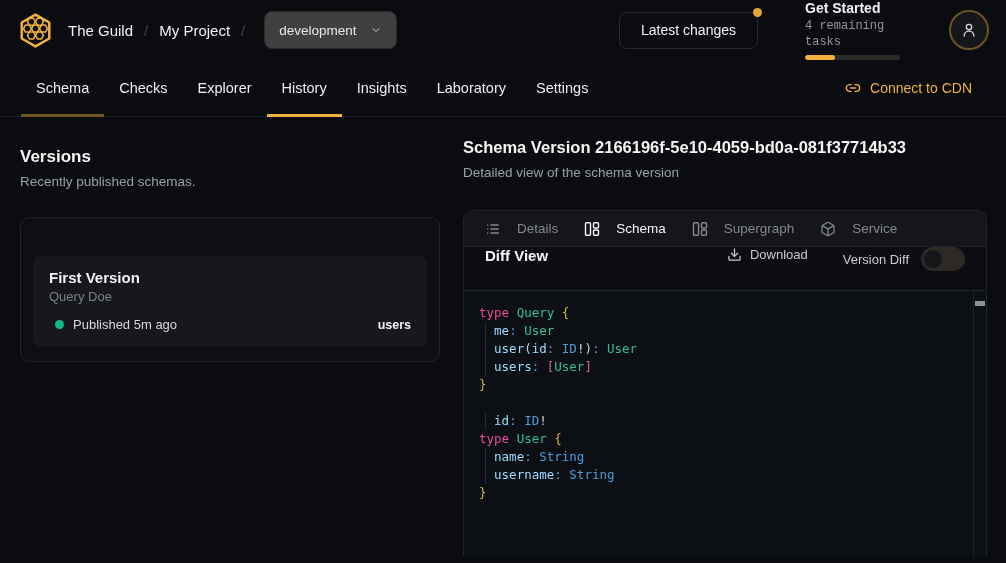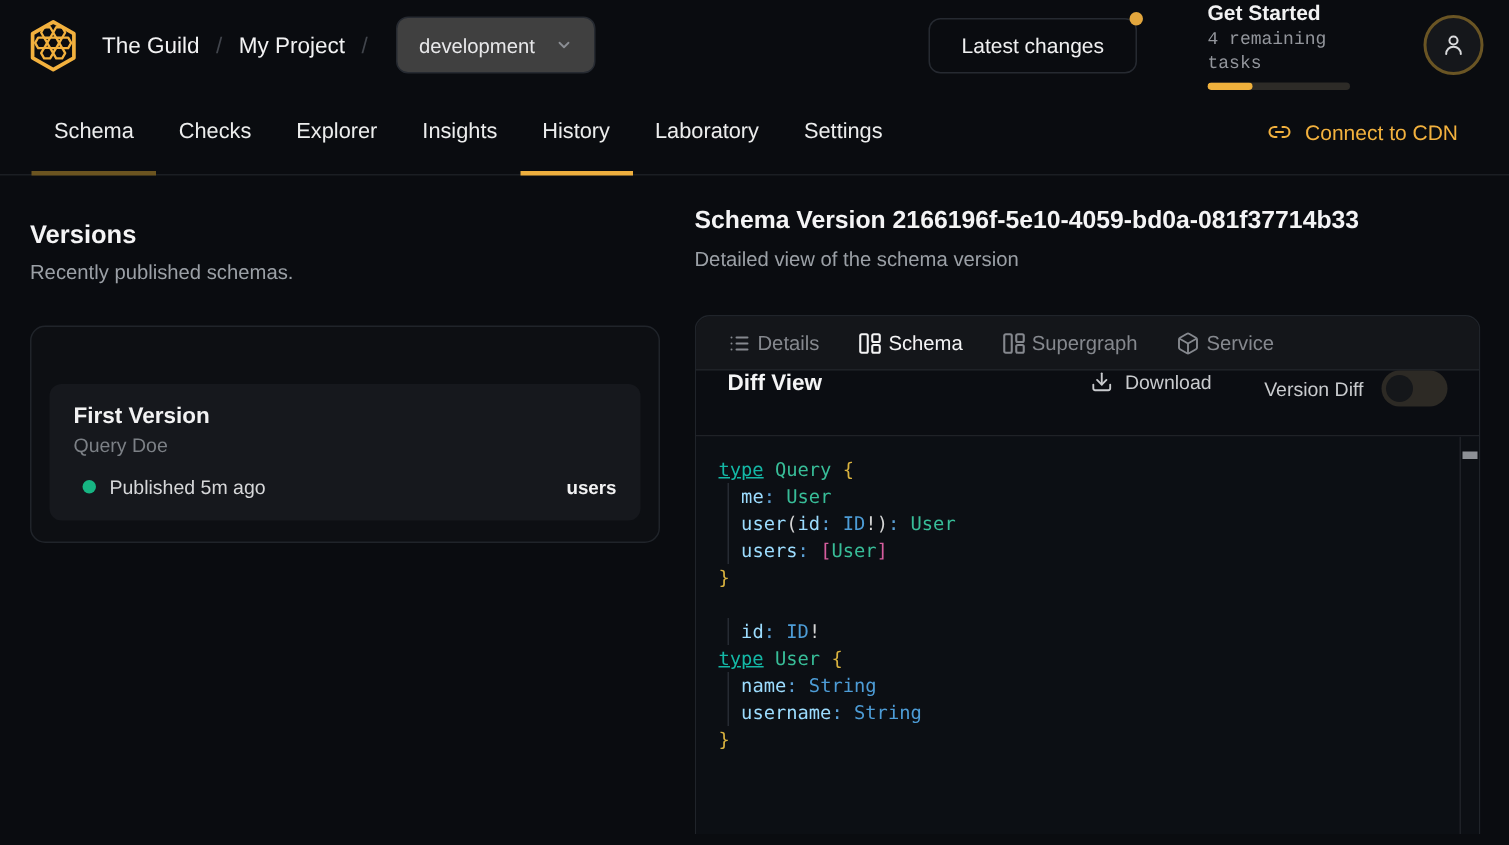--- a/index.html
+++ b/index.html
@@ -78,41 +78,41 @@
 
   
   .detail-panel {
     margin-top:29px; border:1px solid #20242a; border-bottom:0; border-radius:10px 10px 0 0;
     height:346px; overflow:hidden; background:#0b0d12; display:flex; flex-direction:column;
   }
   .panel-tabs {
     height:36px; background:#14161a; border-bottom:1px solid #1f2227;
     display:flex; align-items:center; padding-left:21px; gap:26px; flex-shrink:0;
   }
-  .panel-tab { display:flex; align-items:center; gap:4px; font-size:13.5px; color:#85888e; cursor:pointer; }
+  .panel-tab { display:flex; align-items:center; gap:16px; font-size:13.5px; color:#85888e; cursor:pointer; }
   .panel-tab.is-active { color:#f4f4f5; }
   .diff-head { height:44px; display:flex; align-items:flex-start; padding:0 21px; border-bottom:1px solid #1f2227; flex-shrink:0; }
   .diff-title { font-size:15px; font-weight:700; color:#f4f4f5; }
   .dl-btn { margin-left:auto; display:flex; align-items:center; gap:8px; font-size:13px; color:#c9cbce; cursor:pointer; }
   .toggle-wrap { margin-left:35px; display:flex; align-items:center; gap:12px; }
   .toggle-label { font-size:13px; color:#c9cbce; }
   .toggle { width:44px; height:24px; border-radius:12px; background:#2d2a25; position:relative; cursor:pointer; flex-shrink:0; }
   .toggle-knob { position:absolute; top:3px; left:3px; width:18px; height:18px; border-radius:50%; background:#15171a; }
 
   
   .code-area {
     flex:1; position:relative; background:#0c0f14; padding:13px 0 0 15px;
     font-family:"DejaVu Sans Mono", monospace; font-size:12.5px; line-height:18px;
     overflow:hidden;
   }
   .code-line { white-space:pre; position:relative; color:#d4d4d4; }
   .code-line.guided::before {
     content:""; position:absolute; left:6px; top:0; bottom:0; width:1px; background:#262b33;
   }
-  .tok-kw { color:#14b8a6;text-decoration:underline; }
+  .tok-kw { color:#ec4899; }
   .tok-ty { color:#38bd98; }
   .tok-br { color:#d9b23f; }
   .tok-fd { color:#9cdcfe; }
   .tok-pu { color:#5b9fd4; }
   .tok-sc { color:#4d9cd6; }
   .tok-bk { color:#d65d9e; }
   .tok-pl { color:#d4d4d4; }
   .scroll-gutter {
     position:absolute; top:0; right:0; bottom:0; width:13px;
     border-left:1px solid #1e2127;
@@ -166,22 +166,22 @@
       <circle cx="12" cy="8" r="3.6" fill="none" stroke="#d8d9db" stroke-width="1.8"></circle>
       <path d="M5.5 20 c0-4 2.9-6.5 6.5-6.5 s6.5 2.5 6.5 6.5" fill="none" stroke="#d8d9db" stroke-width="1.8" stroke-linecap="round"></path>
     </svg>
   </div>
 </div>
 
 <div class="nav">
   <div class="nav-tab is-hover">Schema</div>
   <div class="nav-tab">Checks</div>
   <div class="nav-tab">Explorer</div>
+  <div class="nav-tab is-active">History</div>
   <div class="nav-tab">Insights</div>
-  <div class="nav-tab is-active">History</div>
   <div class="nav-tab">Laboratory</div>
   <div class="nav-tab">Settings</div>
   <div class="cdn-link">
     <svg width="16" height="16" viewBox="0 0 24 24">
       <path d="M15 7h2a5 5 0 0 1 0 10h-2" fill="none" stroke="#f2b13e" stroke-width="2.1" stroke-linecap="round"></path>
       <path d="M9 17H7A5 5 0 0 1 7 7h2" fill="none" stroke="#f2b13e" stroke-width="2.1" stroke-linecap="round"></path>
       <line x1="8.5" y1="12" x2="15.5" y2="12" stroke="#f2b13e" stroke-width="2.1" stroke-linecap="round"></line>
     </svg>
     <span>Connect to CDN</span>
   </div>

